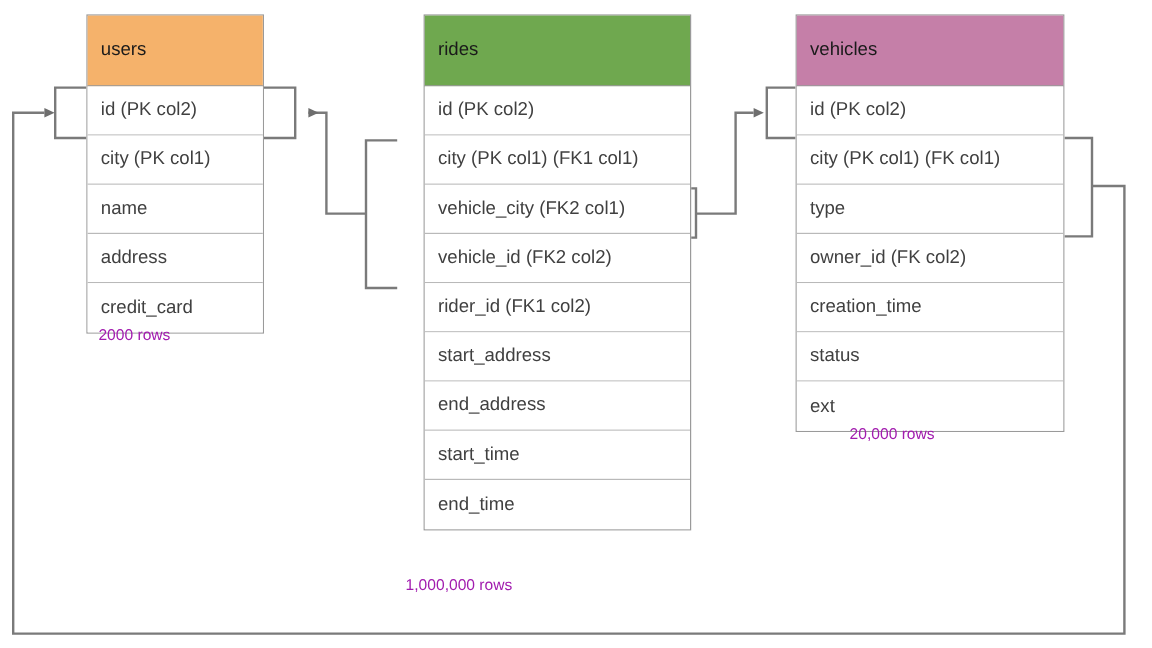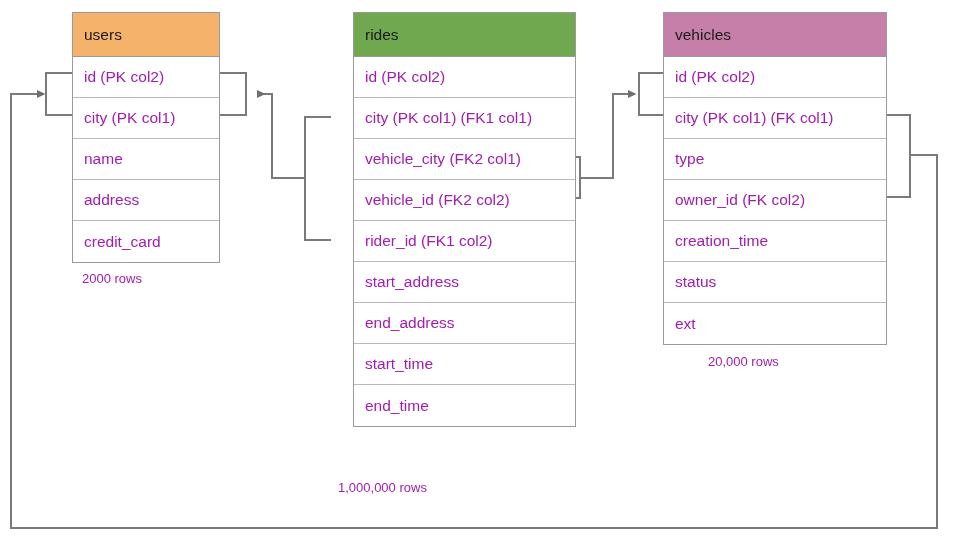--- a/index.html
+++ b/index.html
@@ -13,36 +13,36 @@
   #canvas{position:absolute;left:0;top:0;width:960px;height:540px;}
   #wires{position:absolute;left:0;top:0;width:960px;height:540px;pointer-events:none;}
 
   .table-box{
     position:absolute;
     border:1px solid #9a9a9a;
     box-sizing:border-box;
     background:#ffffff;
   }
   .tbl-header{
-    height:44px;
+    height:59px;
     box-sizing:border-box;
     border-bottom:1px solid #9a9a9a;
     display:flex;align-items:center;
     padding-left:11px;
     font-size:15.5px;
     color:#1a1a1a;
   }
   .tbl-row{
     height:41px;
     box-sizing:border-box;
     border-bottom:1px solid #b9b9b9;
     display:flex;align-items:center;
     padding-left:11px;
     font-size:15.5px;
-    color:#a21caf;
+    color:#404040;
     background:#ffffff;
     white-space:nowrap;
   }
   .tbl-row:last-child{border-bottom:none;}
   .row-count{
     position:absolute;
     font-size:13px;
     color:#a21caf;
     white-space:nowrap;
   }

